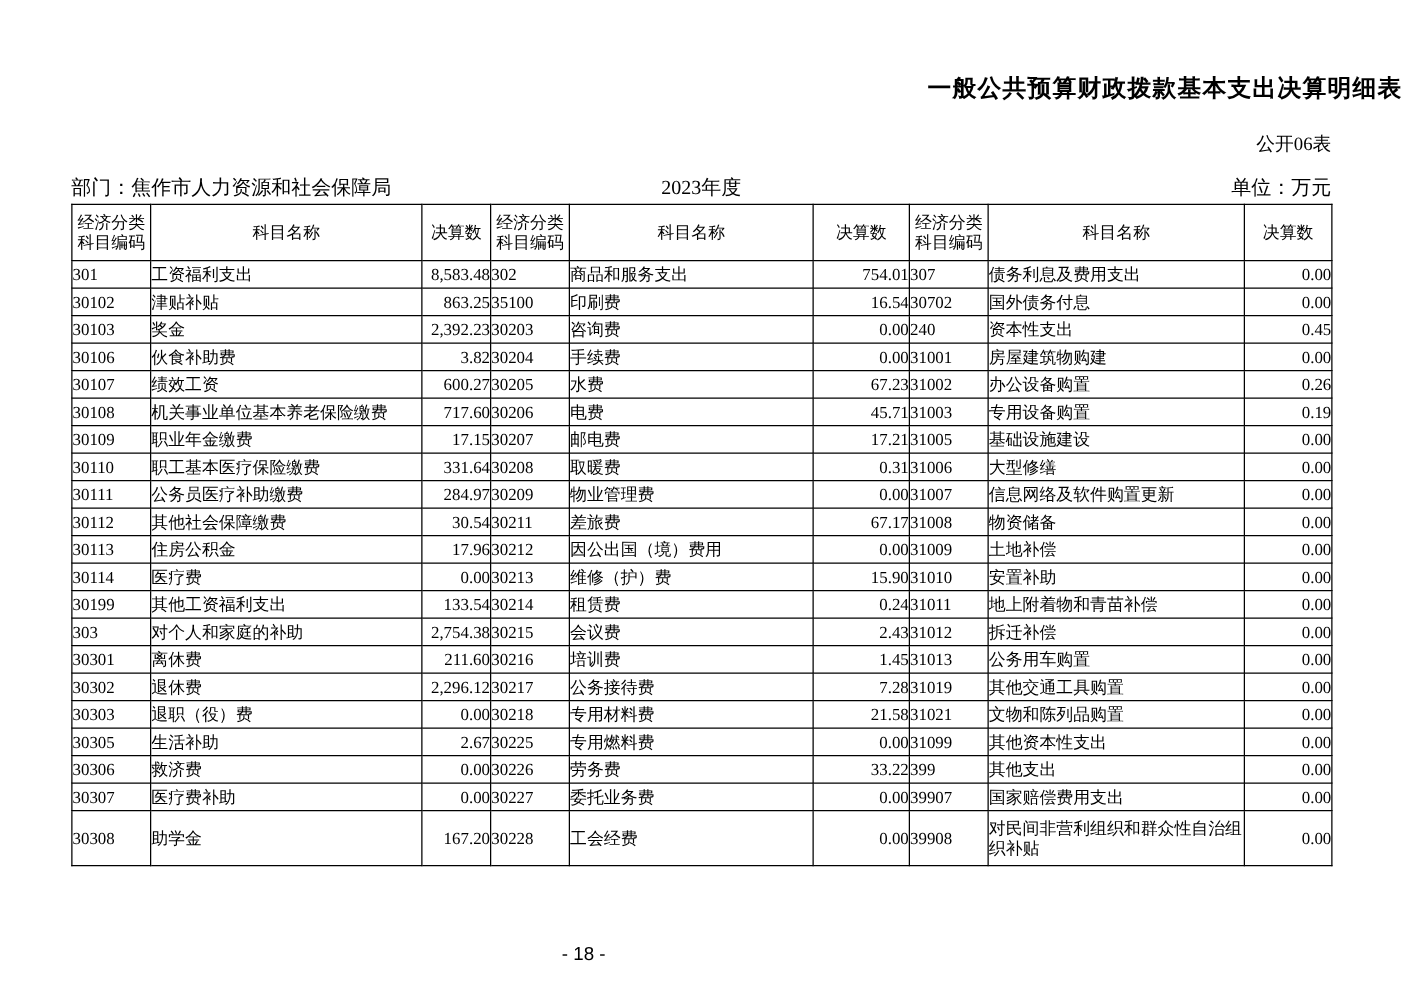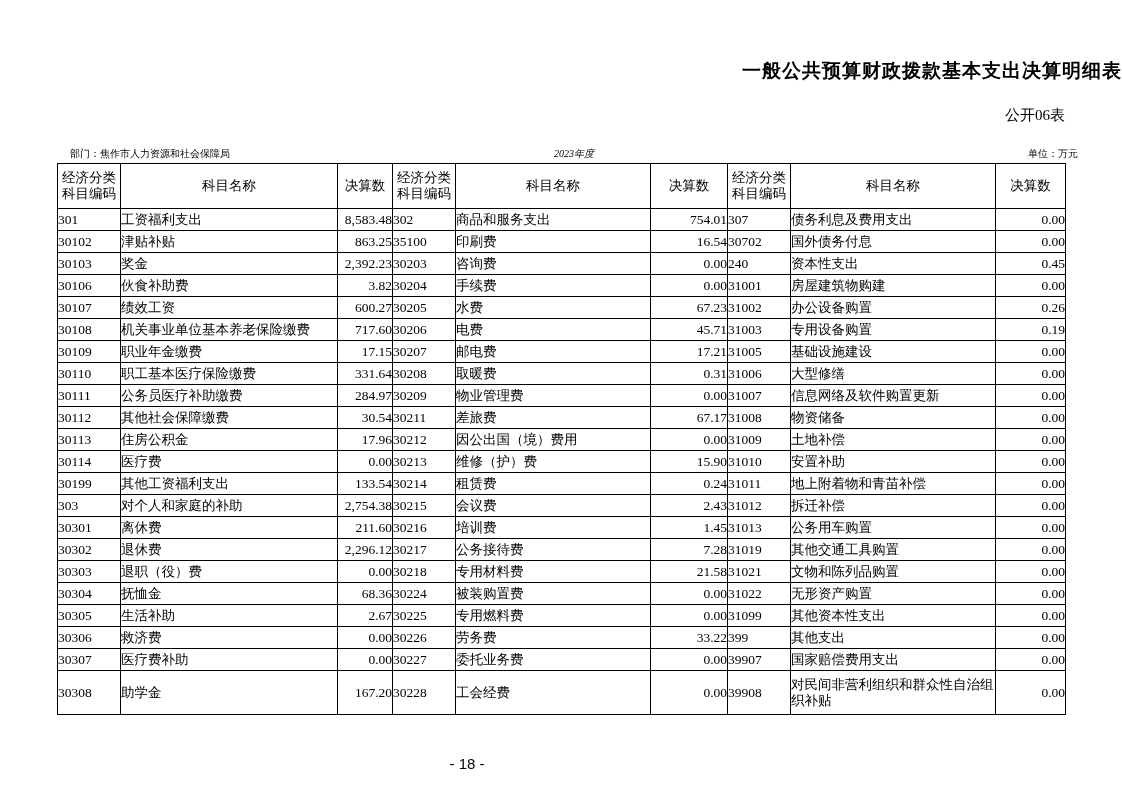--- a/index.html
+++ b/index.html
@@ -35,27 +35,27 @@
     position: absolute;
     top: 106px;
     left: 57px;
     width: 1008px;
     text-align: right;
     font-size: 15px;
   }
   .meta-row {
     position: absolute;
     top: 139px;
-    left: 70px;
+    left: 57px;
     width: 1008px;
     height: 22px;
-    font-size: 10px;
+    font-size: 16px;
   }
   .meta-dept { position: absolute; left: 0; bottom: 0; }
-  .meta-year { position: absolute; left: 0; right: 0; bottom: 0; text-align: center; font-style: italic; }
+  .meta-year { position: absolute; left: 0; right: 0; bottom: 0; text-align: center; }
   .meta-unit { position: absolute; right: 0; bottom: 0; }
   table.budget {
     position: absolute;
     top: 163px;
     left: 57px;
     width: 1008px;
     border-collapse: collapse;
     table-layout: fixed;
     font-size: 13.5px;
   }
@@ -315,31 +315,20 @@
           <td class="c-name">退职（役）费</td>
           <td class="c-val">0.00</td>
           <td class="c-code">30218</td>
           <td class="c-name">专用材料费</td>
           <td class="c-val">21.58</td>
           <td class="c-code">31021</td>
           <td class="c-name">文物和陈列品购置</td>
           <td class="c-val">0.00</td>
         </tr>
         <tr>
-          <td class="c-code">30304</td>
-          <td class="c-name">抚恤金</td>
-          <td class="c-val">68.36</td>
-          <td class="c-code">30224</td>
-          <td class="c-name">被装购置费</td>
-          <td class="c-val">0.00</td>
-          <td class="c-code">31022</td>
-          <td class="c-name">无形资产购置</td>
-          <td class="c-val">0.00</td>
-        </tr>
-        <tr>
           <td class="c-code">30305</td>
           <td class="c-name">生活补助</td>
           <td class="c-val">2.67</td>
           <td class="c-code">30225</td>
           <td class="c-name">专用燃料费</td>
           <td class="c-val">0.00</td>
           <td class="c-code">31099</td>
           <td class="c-name">其他资本性支出</td>
           <td class="c-val">0.00</td>
         </tr>

